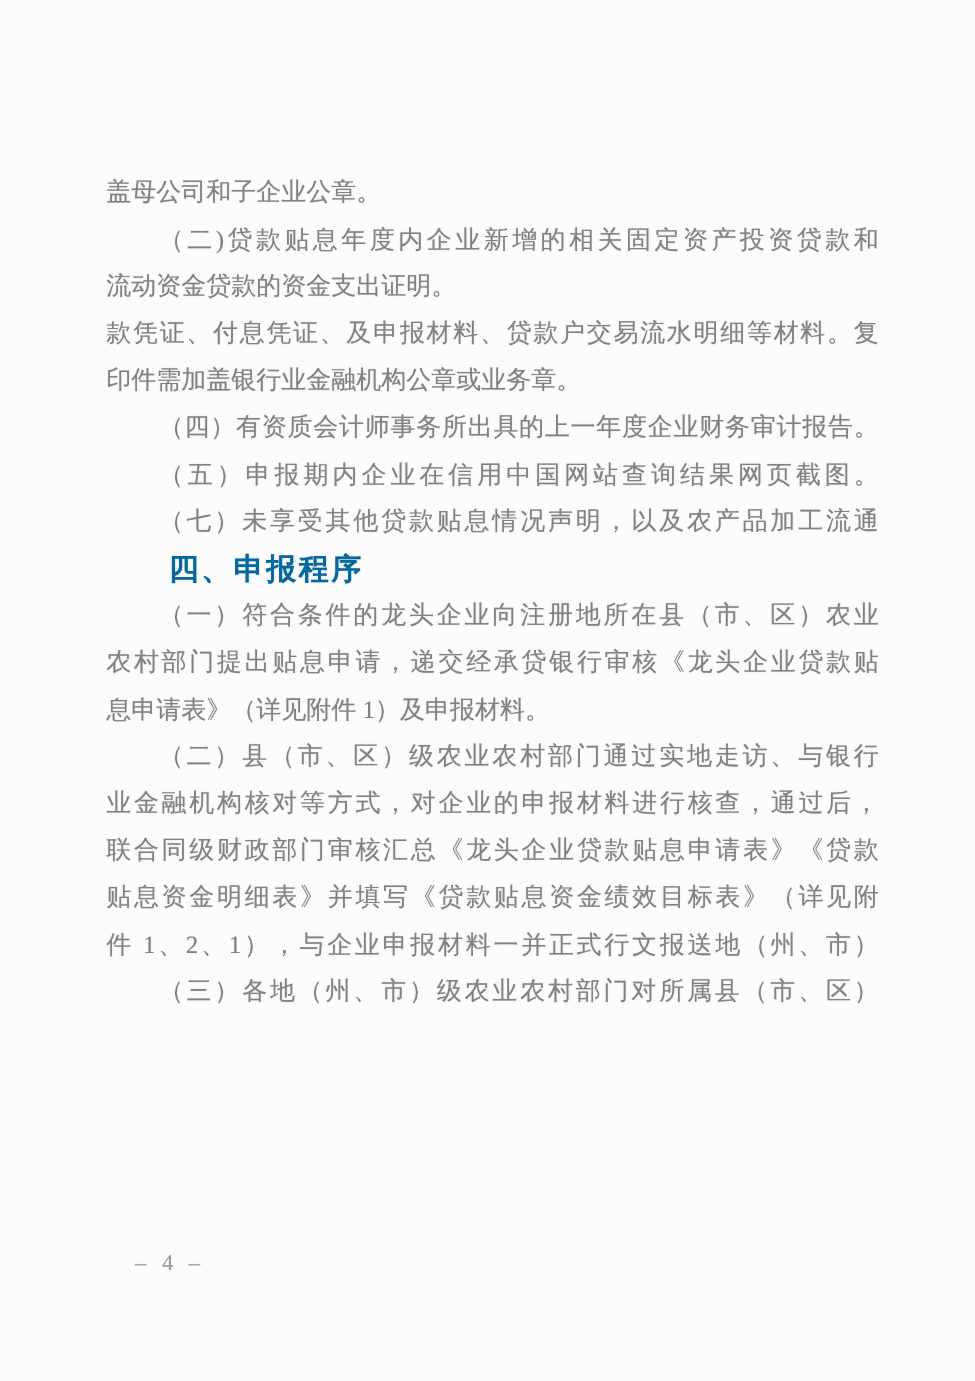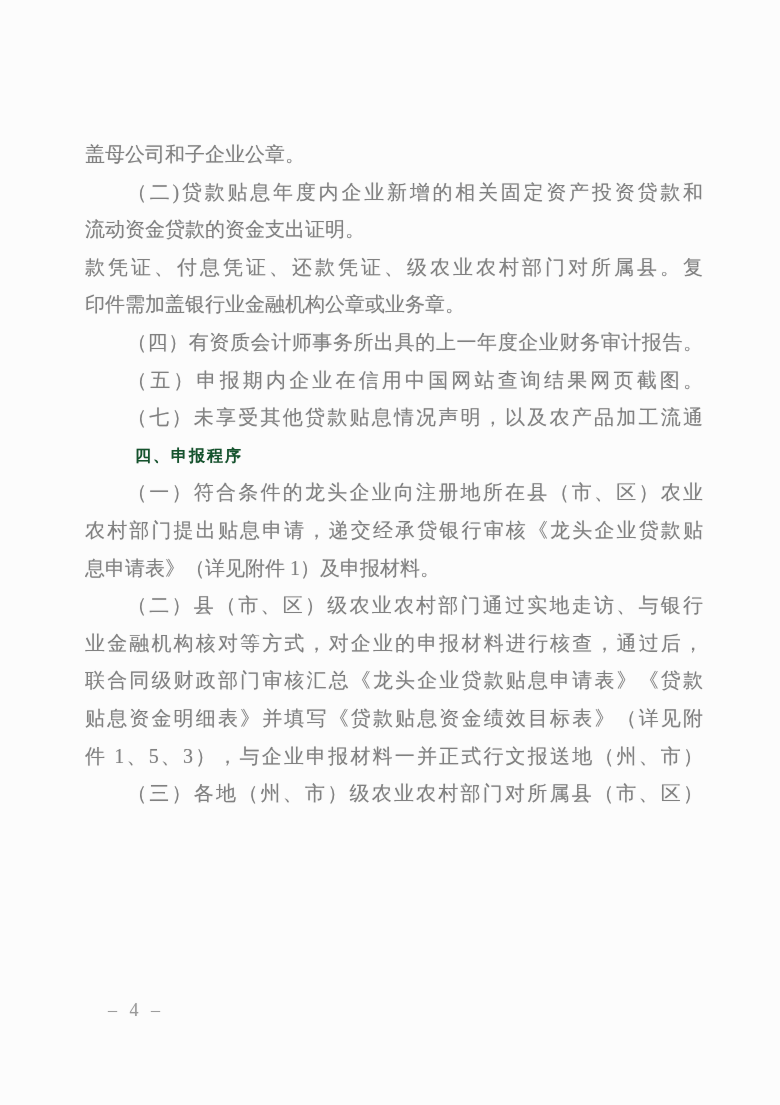--- a/index.html
+++ b/index.html
@@ -37,23 +37,23 @@
     text-align: left;
     text-align-last: left;
   }
   .line.indent {
     text-indent: 2.1em;
     font-family: Liberation Serif, serif;
   }
   .line.heading {
     font-family: "Liberation Sans", "DejaVu Sans", sans-serif;
     font-weight: 700;
-    font-size: 16px;
+    font-size: 24px;
     letter-spacing: 2px;
-    color: #14532d;
+    color: #0369a1;
     text-shadow: 0 0 1px rgba(120,120,120,0.4);
     text-indent: 50px;
     text-align: left;
     text-align-last: left;
   }
   .footer {
     position: absolute;
     left: 108px;
     top: 1000px;
     font-size: 18px;
@@ -64,30 +64,30 @@
   }
 </style>
 </head>
 <body>
 
 <div class="page">
   <div class="text-block">
       <div class="line no-justify">盖母公司和子企业公章。</div>
       <div class="line indent">（二)贷款贴息年度内企业新增的相关固定资产投资贷款和</div>
       <div class="line no-justify">流动资金贷款的资金支出证明。</div>
-      <div class="line">款凭证、付息凭证、还款凭证、级农业农村部门对所属县。复</div>
+      <div class="line">款凭证、付息凭证、及申报材料、贷款户交易流水明细等材料。复</div>
       <div class="line no-justify">印件需加盖银行业金融机构公章或业务章。</div>
       <div class="line indent">（四）有资质会计师事务所出具的上一年度企业财务审计报告。</div>
       <div class="line indent">（五）申报期内企业在信用中国网站查询结果网页截图。</div>
       <div class="line indent">（七）未享受其他贷款贴息情况声明，以及农产品加工流通</div>
       <div class="line indent no-justify heading">四、申报程序</div>
       <div class="line indent">（一）符合条件的龙头企业向注册地所在县（市、区）农业</div>
       <div class="line">农村部门提出贴息申请，递交经承贷银行审核《龙头企业贷款贴</div>
       <div class="line no-justify">息申请表》（详见附件 1）及申报材料。</div>
       <div class="line indent">（二）县（市、区）级农业农村部门通过实地走访、与银行</div>
       <div class="line">业金融机构核对等方式，对企业的申报材料进行核查，通过后，</div>
       <div class="line">联合同级财政部门审核汇总《龙头企业贷款贴息申请表》《贷款</div>
       <div class="line">贴息资金明细表》并填写《贷款贴息资金绩效目标表》（详见附</div>
-      <div class="line">件 1、5、3），与企业申报材料一并正式行文报送地（州、市）</div>
+      <div class="line">件 1、2、1），与企业申报材料一并正式行文报送地（州、市）</div>
       <div class="line indent">（三）各地（州、市）级农业农村部门对所属县（市、区）</div>
     </div>
   <div class="footer">– 4 –</div>
 </div>
 
 </body></html>

